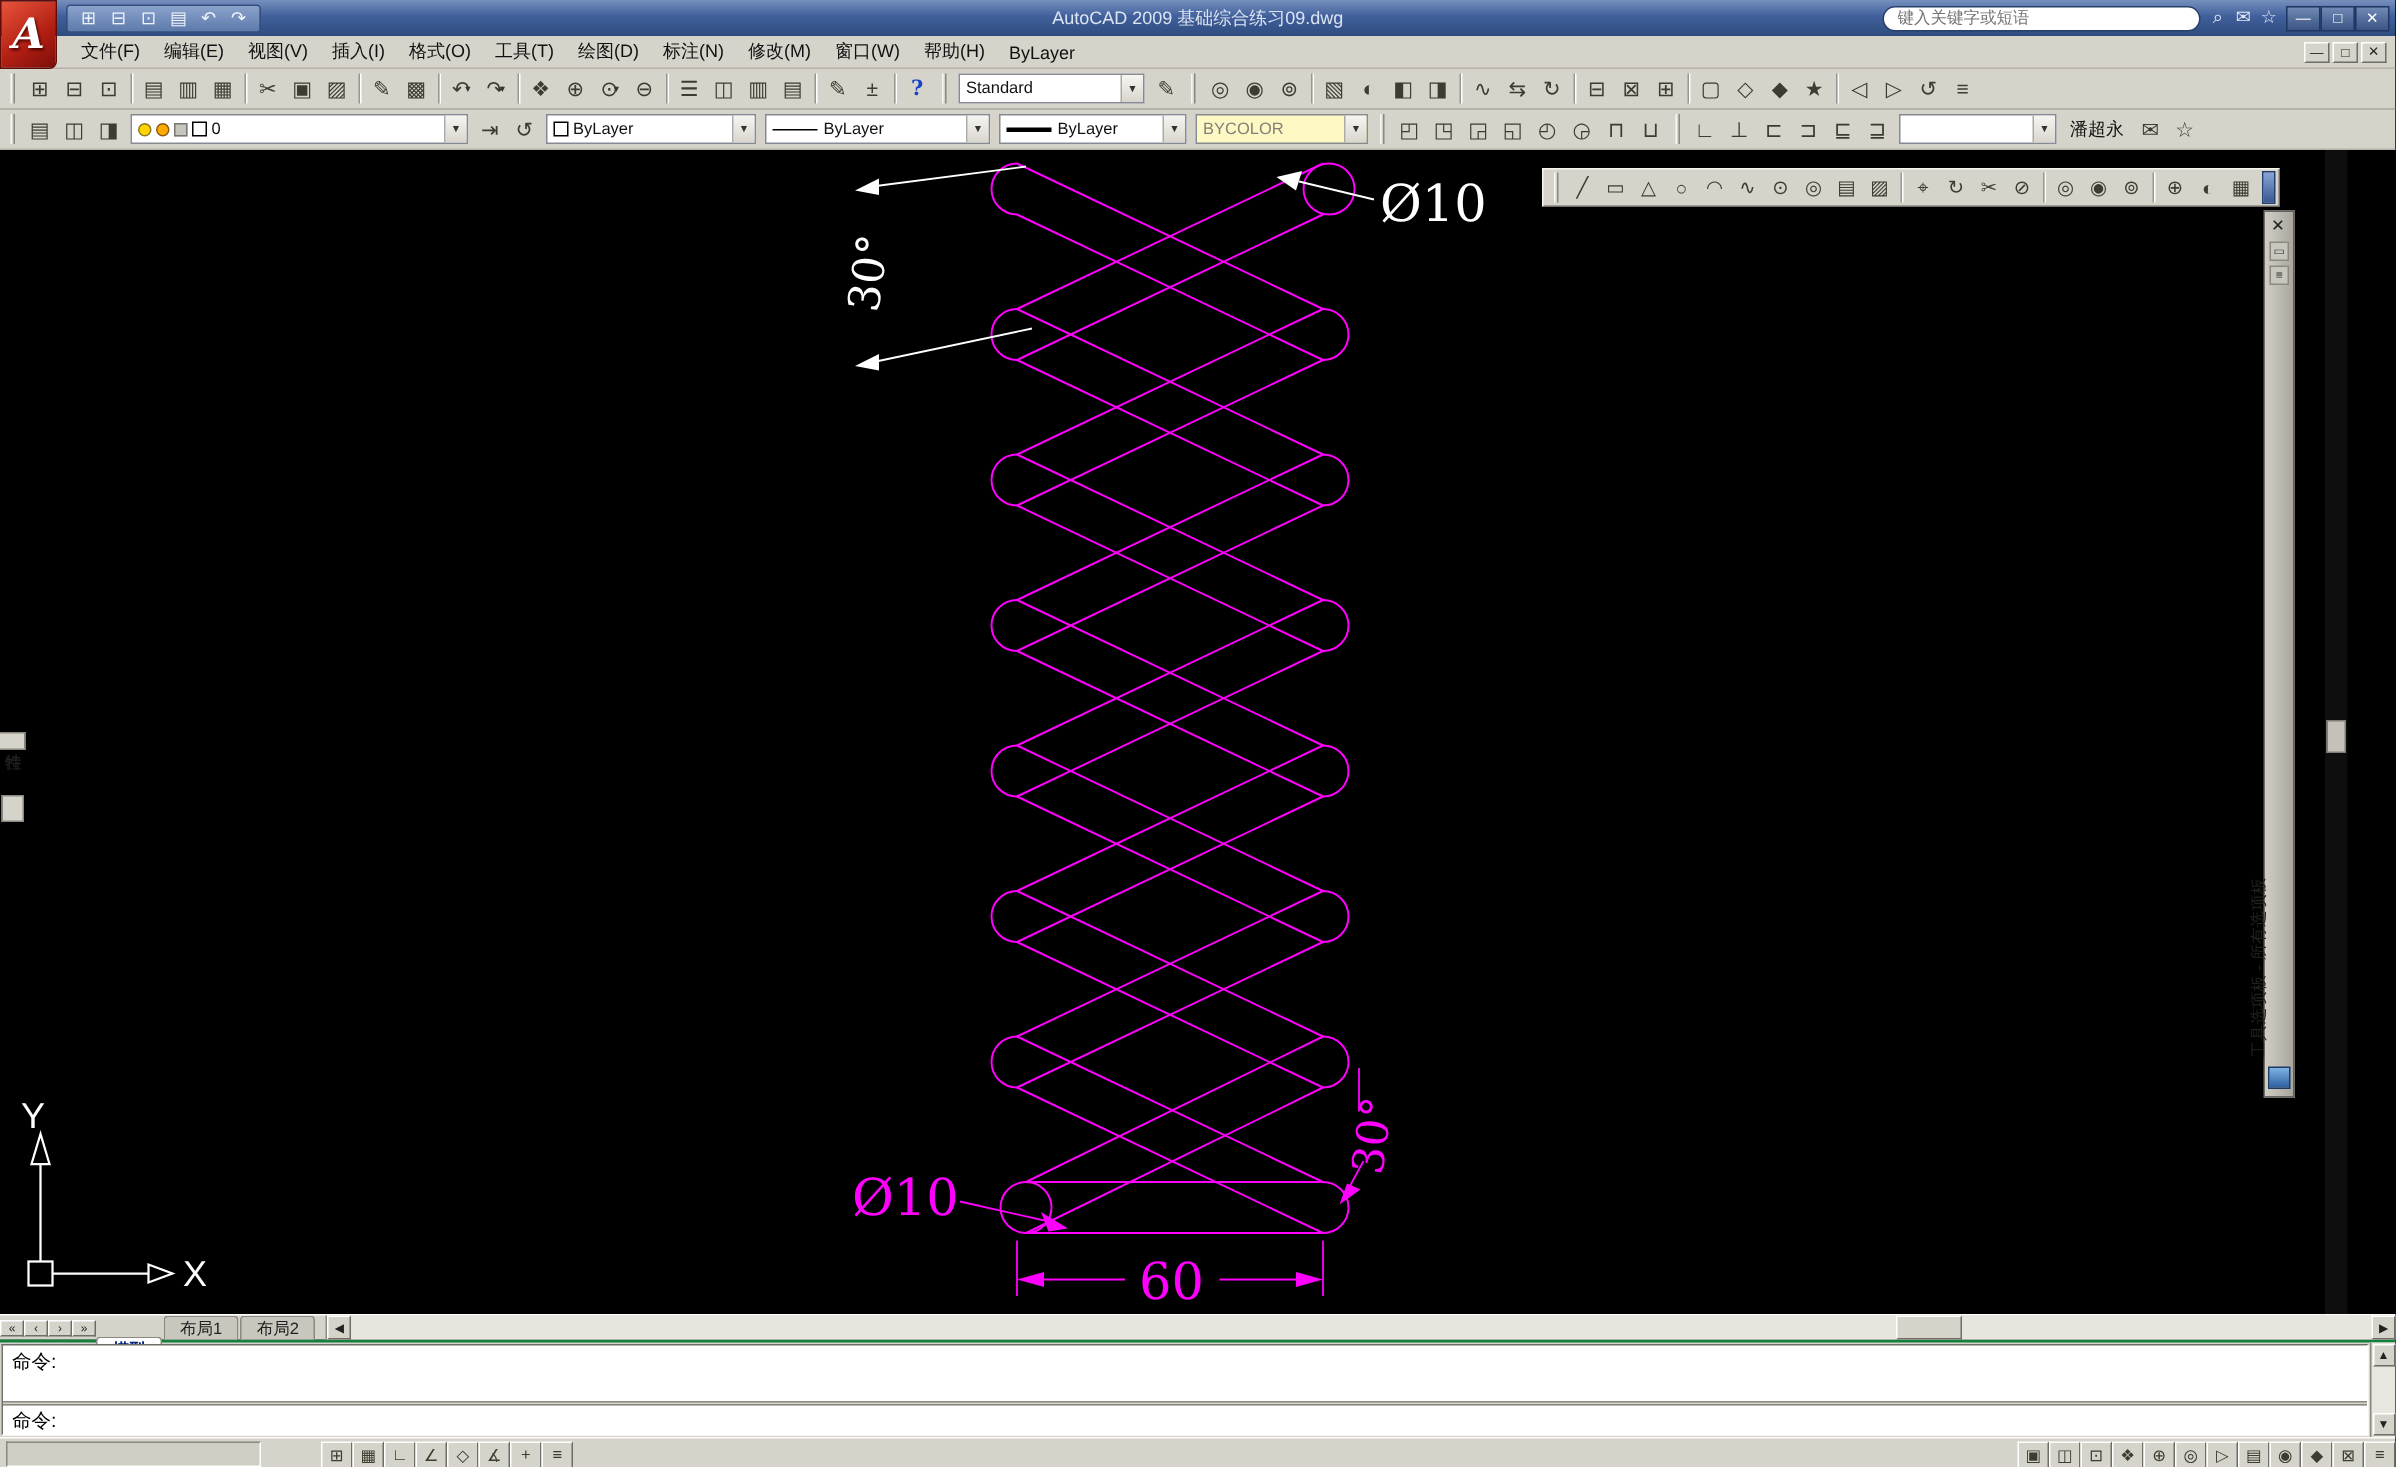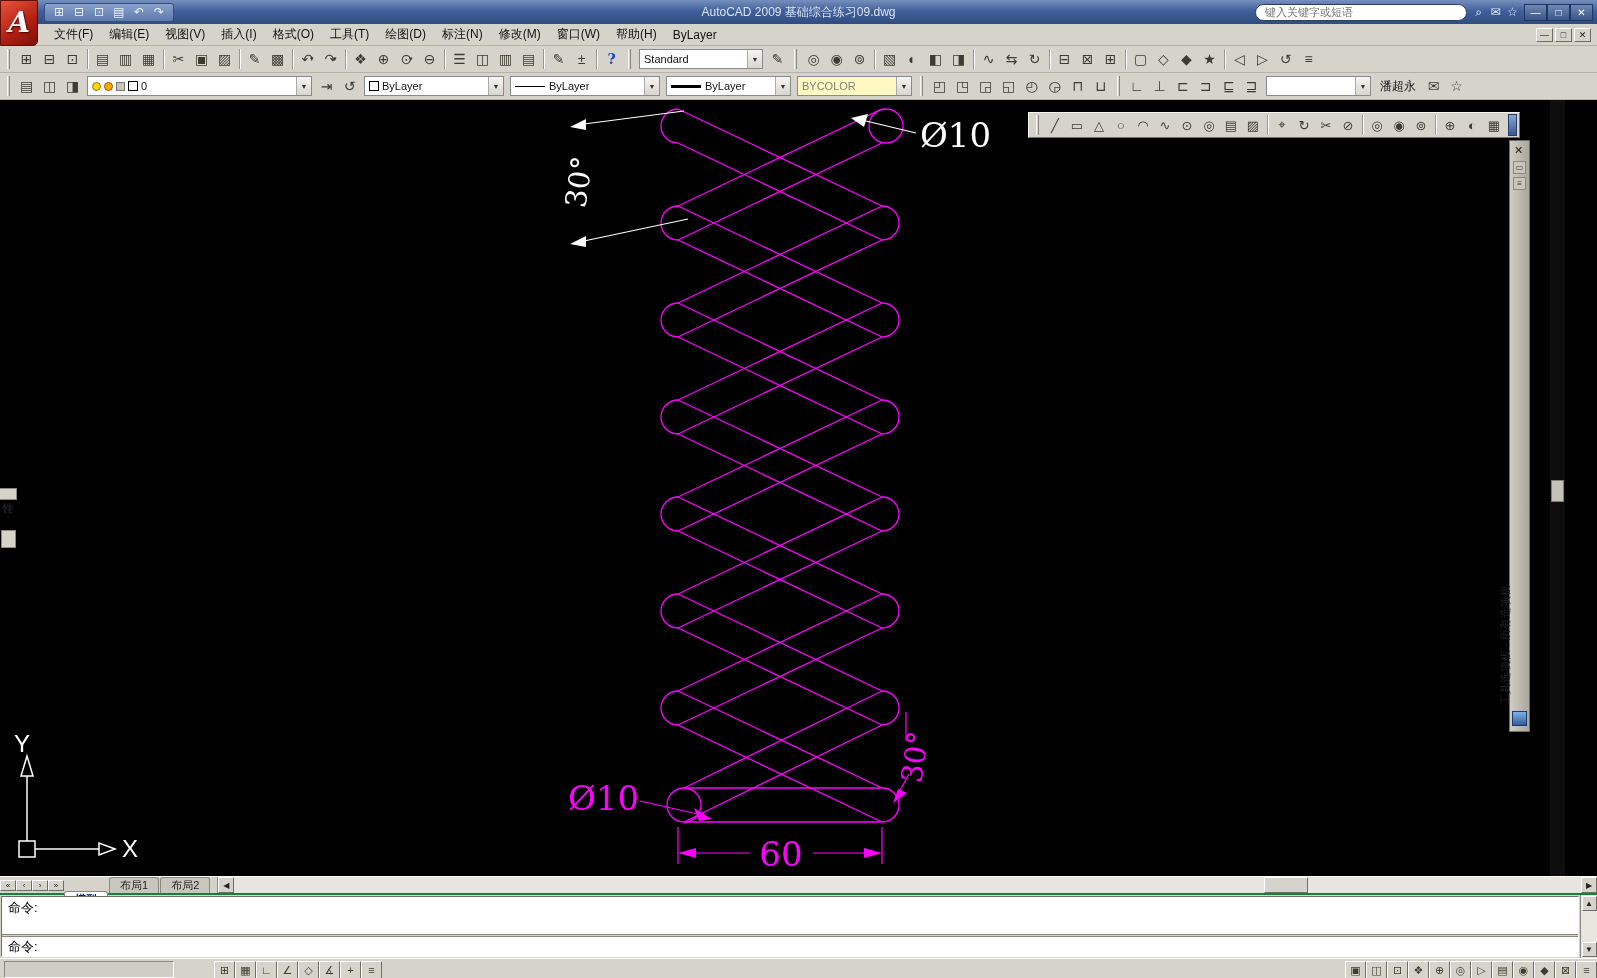--- a/index.html
+++ b/index.html
@@ -13,21 +13,21 @@
   .logo { position:absolute; left:0; top:0; width:38px; height:46px; z-index:30;
     background:linear-gradient(145deg,#e8543a,#b01e12 60%,#7c0f0a);
     border:1px solid #5f0d08; border-radius:0 0 5px 0; color:#fff; text-align:center;
     font:italic bold 28px "DejaVu Serif",serif; line-height:44px; text-shadow:1px 1px 2px #400; }
   .qat { margin-left:44px; display:flex; gap:2px; align-items:center; height:19px;
     background:linear-gradient(#8aa2cc,#5d7aab); border:1px solid #32507f; border-radius:3px; padding:0 5px; }
   .qatbtn { width:18px; height:16px; display:inline-flex; align-items:center; justify-content:center;
     color:#eef2fa; font-size:12px; }
   .title { position:absolute; left:0; right:0; top:0; height:17px; line-height:24px; text-align:center;
     font-size:12px; color:#dce4f2; pointer-events:none; }
-  .tb-right { margin-left:auto; display:flex; align-items:center; gap:3px; padding-right:4px; z-index:20;padding-left:26px; }
+  .tb-right { margin-left:auto; display:flex; align-items:flex-start; gap:3px; padding-right:4px; z-index:20;padding-left:26px; }
   .searchbox { width:212px; height:17px; border-radius:9px; border:1px solid #27406b;
     font-size:11px; padding:0 9px; background:#fff; color:#333; outline:none; }
   .sbtn { color:#e2e9f5; font-size:12px; width:17px; text-align:center; }
   .winbtn { width:23px; height:17px; background:linear-gradient(#7089b5,#3a5584);
     border:1px solid #1f3763; color:#fff; font-size:10px; display:inline-flex;
     align-items:center; justify-content:center; }
 
   
   .menubar { height:22px; background:#d6d3ca; display:flex; align-items:center;
     padding-left:46px; border-bottom:1px solid #b5b2a9; font-size:12px; color:#111; }

